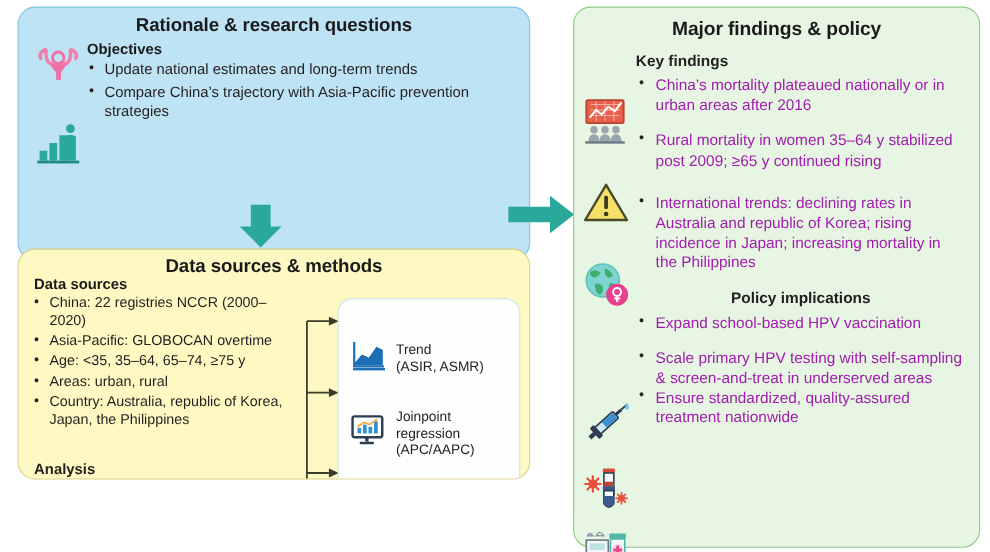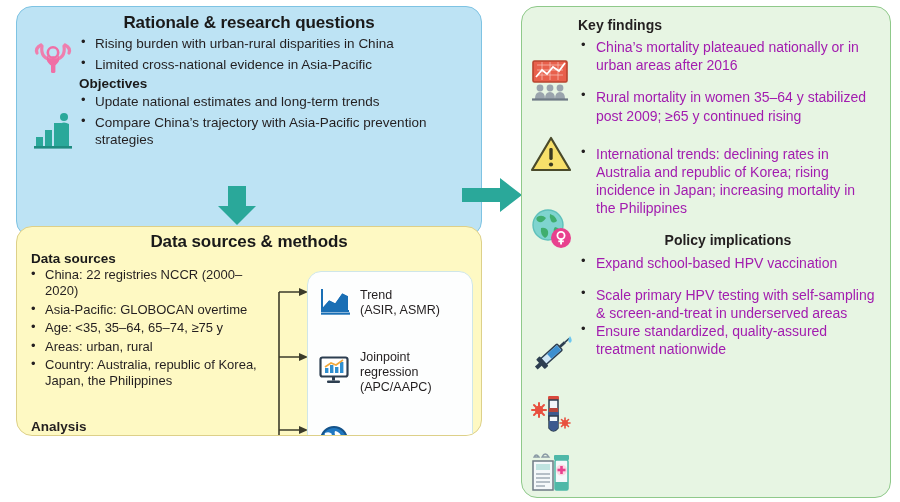--- a/index.html
+++ b/index.html
@@ -98,21 +98,21 @@
   #methods-box {
     position: absolute;
     left: 290px; top: 44px; width: 164px; height: 210px;
     background: #fdfefe;
     border: 1.5px solid #cfe6e8;
     border-radius: 14px;
   }
   .method-row {
     position: absolute;
     left: 10px; width: 150px;
-    display: flex; align-items: center; gap: 8px;
+    display: flex; align-items: center; gap: 8px; margin-top: 22px;
   }
   .method-row .mlabel {
     font-size: 12.5px; line-height: 1.2; color: #231f20;
   }
   #method-trend      { top: 14px; }
   #method-joinpoint  { top: 78px; }
   #method-intl       { top: 152px; }
 
   
   #connectors { position: absolute; left: 0; top: 0; width: 466px; height: 272px; }
@@ -168,24 +168,20 @@
       <rect x="3" y="28" width="7" height="9" fill="#2aa89a"></rect>
       <rect x="12" y="21" width="7" height="16" fill="#2aa89a"></rect>
       <rect x="21" y="14" width="7" height="23" fill="#2aa89a"></rect>
       <circle cx="31" cy="8" r="4" fill="#2aa89a"></circle>
       <path d="M26 15 Q31 12 36 15 L36 37 L26 37 Z" fill="#2aa89a"></path>
       <rect x="1" y="37" width="38" height="2.6" fill="#1f8c80"></rect>
     </svg>
   </div>
 
   <div id="rationale-body">
-    <ul class="blist">
-      <li>Rising burden with urban-rural disparities in China</li>
-      <li>Limited cross-national evidence in Asia-Pacific</li>
-    </ul>
     <div class="section-head">Objectives</div>
     <ul class="blist">
       <li>Update national estimates and long-term trends</li>
       <li>Compare China’s trajectory with Asia-Pacific prevention strategies</li>
     </ul>
   </div>
 </div>
 
 <div id="arrow-down">
   <svg width="42" height="40" viewBox="0 0 42 40">
@@ -277,20 +273,21 @@
           <path d="M11 17 Q15 16 17 19 Q18 24 14 26 Q10 23 11 17 Z" fill="#ffffff"></path>
           <path d="M22 17 Q26 18 26 21 Q23 24 21 22 Q20 19 22 17 Z" fill="#ffffff"></path>
           <circle cx="16" cy="16" r="13" fill="none" stroke="#14538a" stroke-width="2"></circle>
         </svg>
       </span>
     </div>
   </div>
 </div>
 
 <div class="panel" id="panel-findings">
+  <div class="panel-title">Major findings &amp; policy</div>
 
   <div id="findings-body">
     <div class="fsection-head" style="margin-top:6px;">Key findings</div>
 
     <div class="icon-slot" style="left:6px; top:52px;">
       <svg width="44" height="42" viewBox="0 0 44 42">
         <rect x="5" y="2" width="34" height="21" rx="1.5" fill="#e8604c" stroke="#b8442f" stroke-width="1.6"></rect>
         <g stroke="#ffd9d0" stroke-width="0.7" opacity="0.85">
           <line x1="9" y1="6" x2="35" y2="6"></line>
             <line x1="9" y1="11" x2="35" y2="11"></line>

